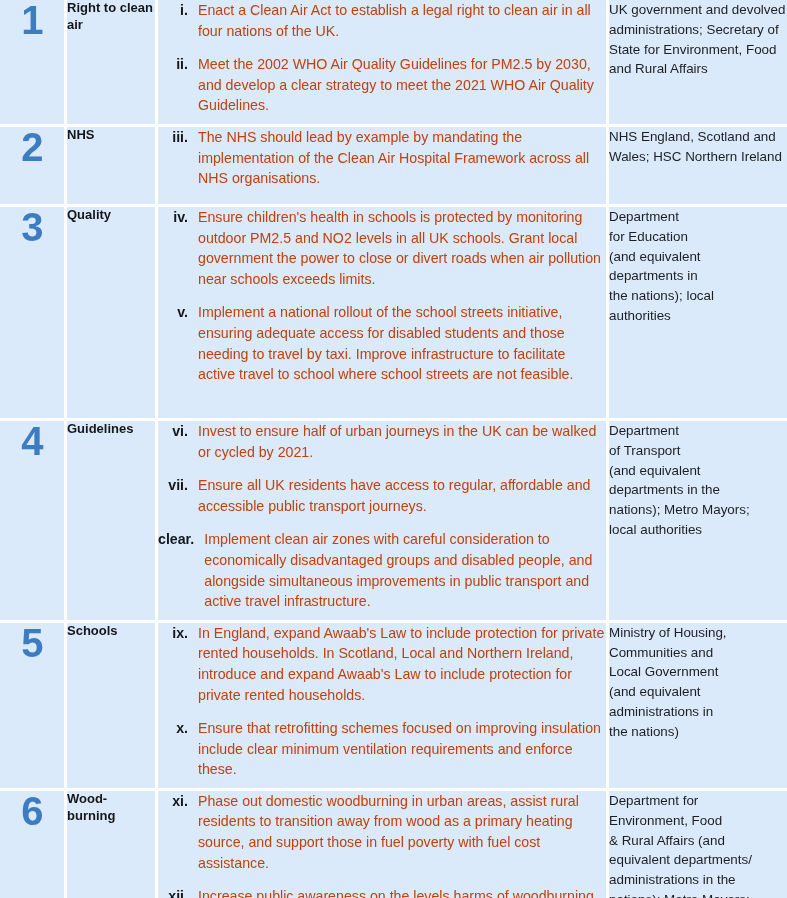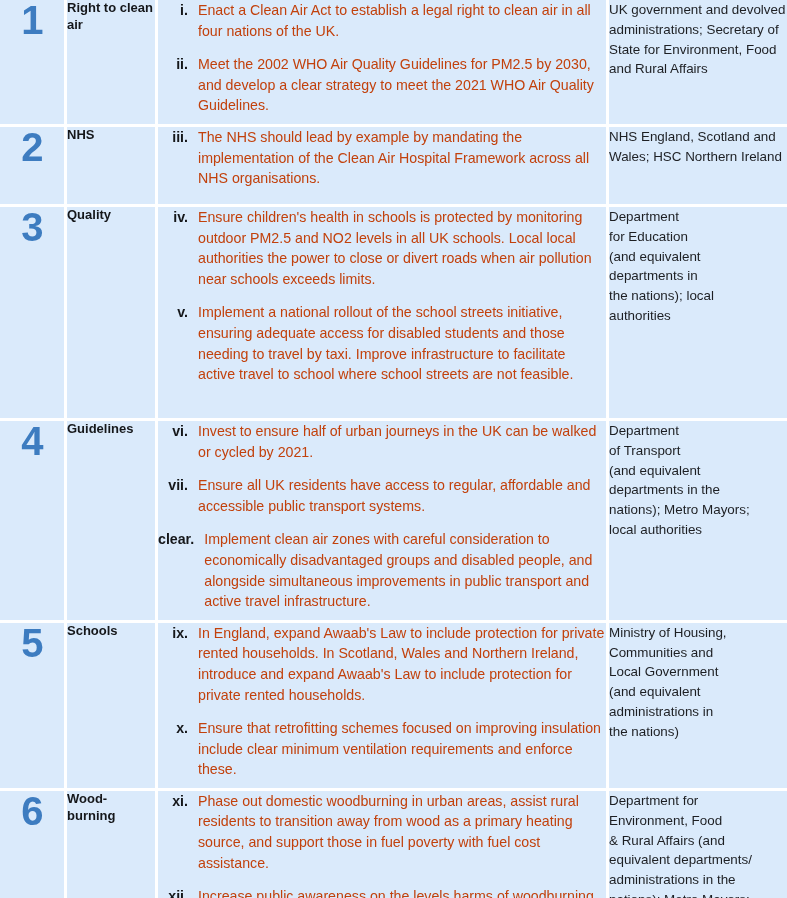--- a/index.html
+++ b/index.html
@@ -162,21 +162,21 @@
     <tr data-row="3">
       <td class="col-num">
         <div class="num">3</div>
       </td>
       <td class="col-theme">
         <div class="theme">Quality</div>
       </td>
       <td class="col-recs">
         <div class="rec-item">
           <span class="rec-numeral">iv.</span>
-          <span class="rec-text">Ensure children's health in schools is protected by monitoring outdoor PM2.5 and NO2 levels in all UK schools. Local local authorities the power to close or divert roads when air pollution near schools exceeds limits.</span>
+          <span class="rec-text">Ensure children's health in schools is protected by monitoring outdoor PM2.5 and NO2 levels in all UK schools. Grant local government the power to close or divert roads when air pollution near schools exceeds limits.</span>
         </div>
         <div class="rec-item">
           <span class="rec-numeral">v.</span>
           <span class="rec-text">Implement a national rollout of the school streets initiative, ensuring adequate access for disabled students and those needing to travel by taxi. Improve infrastructure to facilitate active travel to school where school streets are not feasible.</span>
         </div>
       </td>
       <td class="col-body">
         <div class="body-text">Department
 for Education
 (and equivalent
@@ -193,21 +193,21 @@
       <td class="col-theme">
         <div class="theme">Guidelines</div>
       </td>
       <td class="col-recs">
         <div class="rec-item">
           <span class="rec-numeral">vi.</span>
           <span class="rec-text">Invest to ensure half of urban journeys in the UK can be walked or cycled by 2021.</span>
         </div>
         <div class="rec-item">
           <span class="rec-numeral">vii.</span>
-          <span class="rec-text">Ensure all UK residents have access to regular, affordable and accessible public transport systems.</span>
+          <span class="rec-text">Ensure all UK residents have access to regular, affordable and accessible public transport journeys.</span>
         </div>
         <div class="rec-item">
           <span class="rec-numeral">clear.</span>
           <span class="rec-text">Implement clean air zones with careful consideration to economically disadvantaged groups and disabled people, and alongside simultaneous improvements in public transport and active travel infrastructure.</span>
         </div>
       </td>
       <td class="col-body">
         <div class="body-text">Department
 of Transport
 (and equivalent
@@ -220,21 +220,21 @@
     <tr data-row="5">
       <td class="col-num">
         <div class="num">5</div>
       </td>
       <td class="col-theme">
         <div class="theme">Schools</div>
       </td>
       <td class="col-recs">
         <div class="rec-item">
           <span class="rec-numeral">ix.</span>
-          <span class="rec-text">In England, expand Awaab's Law to include protection for private rented households. In Scotland, Wales and Northern Ireland, introduce and expand Awaab's Law to include protection for private rented households.</span>
+          <span class="rec-text">In England, expand Awaab's Law to include protection for private rented households. In Scotland, Local and Northern Ireland, introduce and expand Awaab's Law to include protection for private rented households.</span>
         </div>
         <div class="rec-item">
           <span class="rec-numeral">x.</span>
           <span class="rec-text">Ensure that retrofitting schemes focused on improving insulation include clear minimum ventilation requirements and enforce these.</span>
         </div>
       </td>
       <td class="col-body">
         <div class="body-text">Ministry of Housing,
 Communities and
 Local Government

